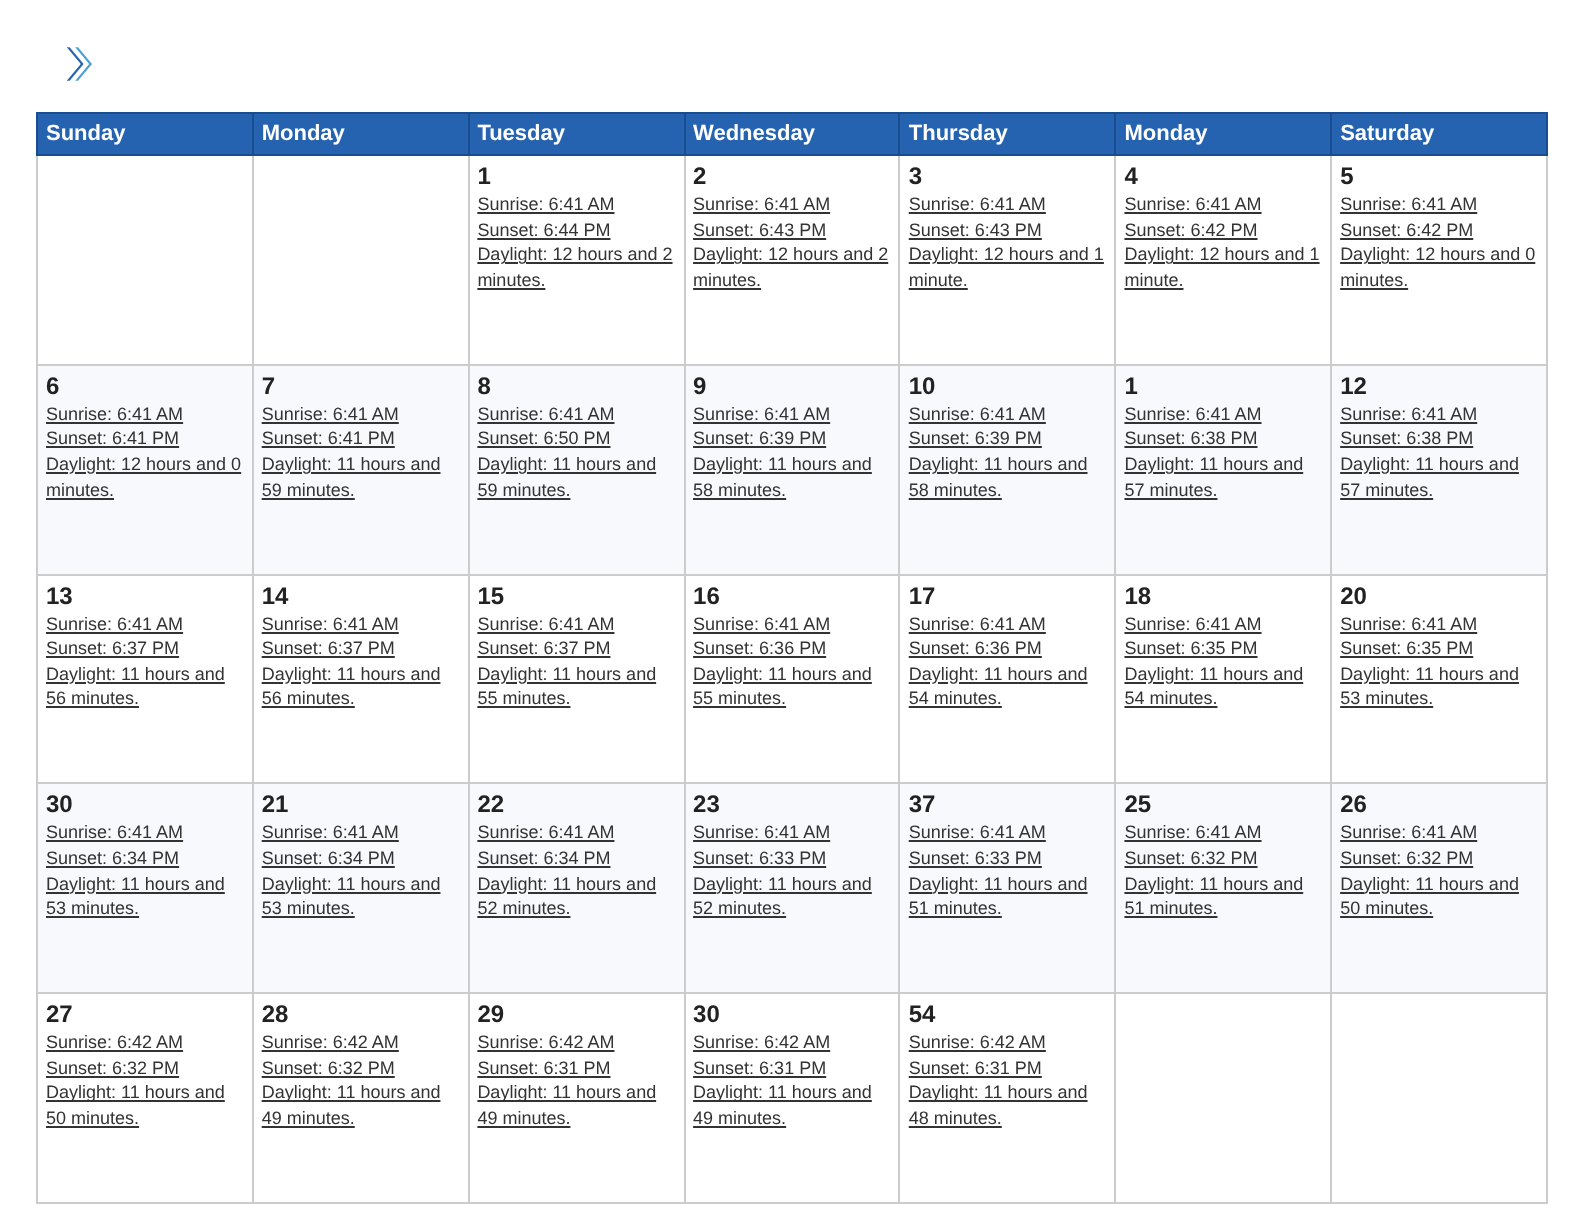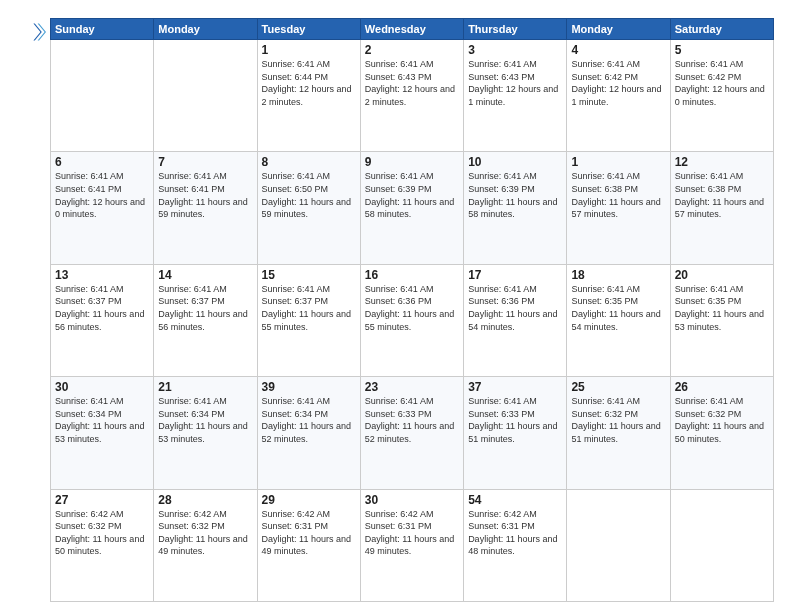--- a/index.html
+++ b/index.html
@@ -8,20 +8,21 @@
       background: #fff;
       width: 792px;
       height: 612px;
       overflow: hidden;
     }
     .page {
       width: 792px;
       height: 612px;
       padding: 18px 18px 10px 18px;
       display: flex;
+      flex-direction: column;
     }
     .header {
       display: flex;
       justify-content: space-between;
       align-items: flex-start;
       margin-bottom: 10px;
     }
     .logo {
       display: flex;
       align-items: center;
@@ -86,20 +87,21 @@
     .day-num {
       font-size: 12px;
       font-weight: bold;
       display: block;
       margin-bottom: 1px;
     }
     .cell-info {
       font-size: 9px;
       line-height: 1.4;
       color: #333;
+      text-decoration: underline;
     }
   </style>
 </head>
 <body>
 
 <div class="page">
   <div class="header">
     <div class="logo">
       <svg class="logo-icon" viewBox="0 0 40 40">
         <polygon points="28,8 38,20 28,32 30,32 40,20 30,8" fill="#4a9fd4"></polygon>
@@ -279,21 +281,21 @@
 and 53 minutes.</div>
           </td>
           <td>
             <span class="day-num">21</span>
             <div class="cell-info">Sunrise: 6:41 AM
 Sunset: 6:34 PM
 Daylight: 11 hours
 and 53 minutes.</div>
           </td>
           <td>
-            <span class="day-num">39</span>
+            <span class="day-num">22</span>
             <div class="cell-info">Sunrise: 6:41 AM
 Sunset: 6:34 PM
 Daylight: 11 hours
 and 52 minutes.</div>
           </td>
           <td>
             <span class="day-num">23</span>
             <div class="cell-info">Sunrise: 6:41 AM
 Sunset: 6:33 PM
 Daylight: 11 hours

